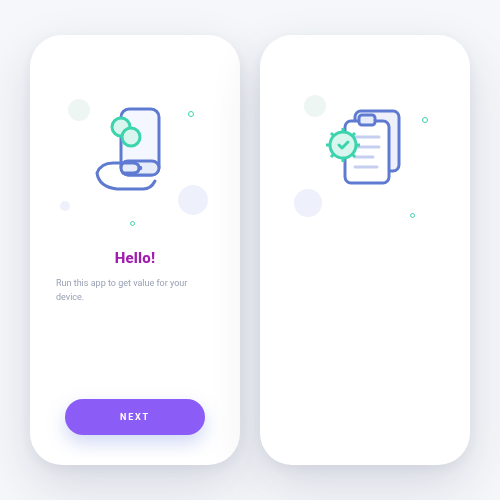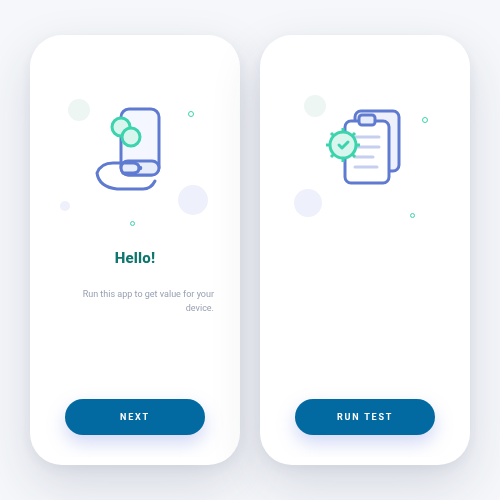--- a/index.html
+++ b/index.html
@@ -47,40 +47,40 @@
   .illustration {
     width: 150px;
     height: 130px;
     position: relative;
     margin-top: 10px;
     flex-shrink: 0;
   }
   .title {
     font-size: 15px;
     font-weight: 800;
-    color: #0f766e;
+    color: #a21caf;
     margin-top: 26px;
     text-align: center;
     letter-spacing: 0.2px;
   }
   .subtitle {
     font-size: 9px;
     line-height: 1.55;
     color: #98a0b3;
-    text-align: right;
-    margin-top: 21px;
+    text-align: left;
+    margin-top: 10px;
     max-width: 180px;
   }
   .subtitle b { color:#3b4256; font-weight:700; }
   .cta {
     margin-top: auto;
     width: 140px;
     height: 36px;
     border-radius: 20px;
-    background: #0369a1;
+    background: #8b5cf6;
     color: #fff;
     font-size: 9px;
     font-weight: 700;
     letter-spacing: 1.8px;
     display: flex;
     align-items: center;
     justify-content: center;
     cursor: pointer;
     box-shadow: 0 8px 18px rgba(123,144,227,0.35);
   }
@@ -158,17 +158,14 @@
             <line x1="12" y1="-12" x2="9" y2="-9"></line>
             <line x1="-12" y1="12" x2="-9" y2="9"></line>
             <line x1="12" y1="12" x2="9" y2="9"></line>
           </g>
           <path d="M-4 0 l3 3 l6 -6" fill="none" stroke="#3bd4ad" stroke-width="3" stroke-linecap="round" stroke-linejoin="round"></path>
         </g>
       </svg>
     </div>
 
 
-    <div class="cta">
-      <span>RUN TEST</span>
-    </div>
   </div>
 </div>
 
 </body></html>

